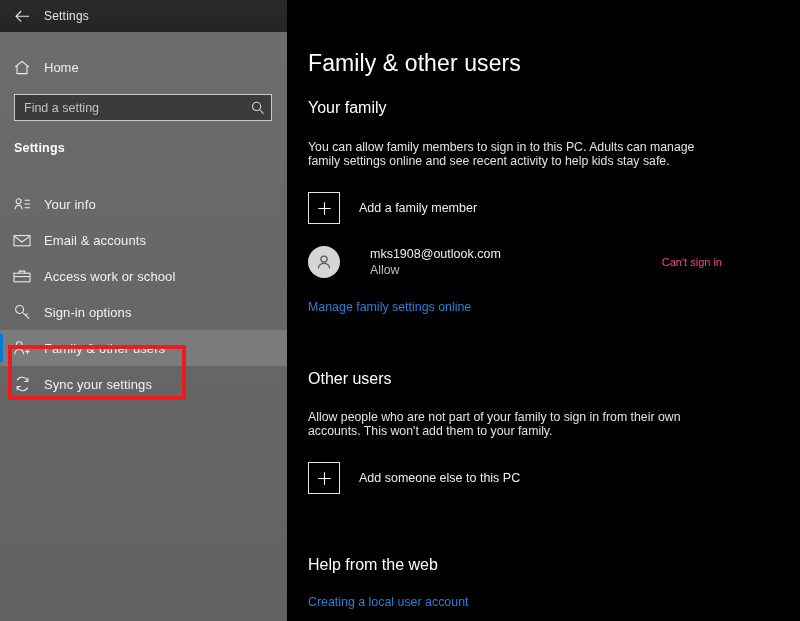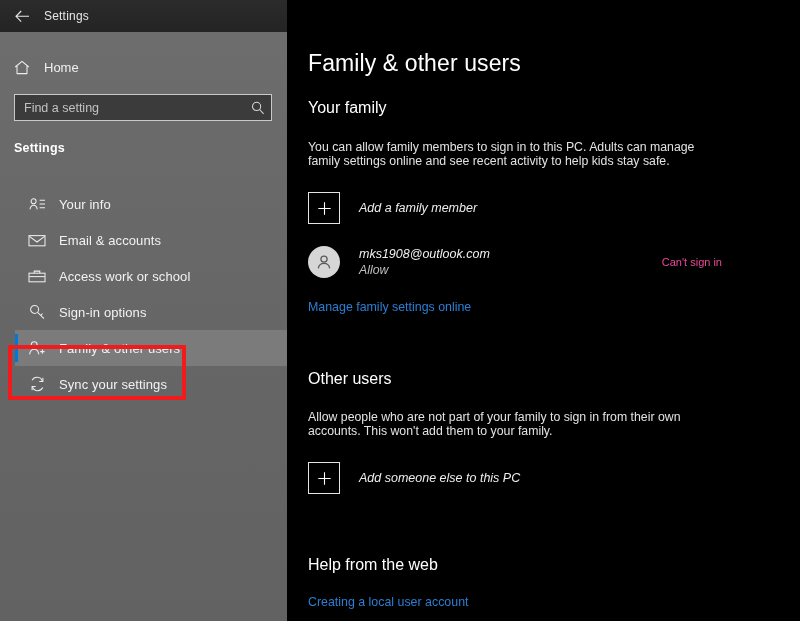--- a/index.html
+++ b/index.html
@@ -65,21 +65,21 @@
     display: flex; align-items: center; justify-content: center;
     color: #d7d7d7;
   }
 
   .section-title {
     position: absolute; left: 14px; top: 141px;
     font-size: 12.5px; font-weight: bold; color: #ffffff;
     letter-spacing: .2px;
   }
 
-  .nav-list { position: absolute; left: 15px; top: 186px; width: 323px; }
+  .nav-list { position: absolute; left: 0; top: 186px; width: 323px; }
   .nav-item {
     position: relative;
     height: 36px;
     display: flex; align-items: center;
     padding-left: 0;
   }
   .nav-item .ico {
     width: 44px; min-width: 44px;
     display: flex; align-items: center; justify-content: center;
     color: #ededed;
@@ -128,42 +128,41 @@
   .body-text {
     font-size: 12.3px; color: #e2e2e2; line-height: 14px;
     max-width: 400px;
   }
   .sec-family { position: absolute; left: 21px; top: 99px; }
   .sec-family .desc { margin-top: 23px; }
 
   .add-row {
     display: flex; align-items: center;
     margin-top: 24px;
-    font-style: italic;
   }
   .plus-box {
     width: 32px; height: 32px;
     border: 1px solid #e3e3e3;
     display: flex; align-items: center; justify-content: center;
     color: #ffffff;
   }
   .add-label { font-size: 12.5px; color: #ededed; margin-left: 19px; }
 
   .acct-row {
     display: flex; align-items: center;
     margin-top: 22px; width: 420px;
   }
   .avatar {
     width: 32px; height: 32px; border-radius: 50%;
     background: #d6d6d6;
     display: flex; align-items: center; justify-content: center;
     color: #5a5a5a;
     flex: 0 0 32px;
   }
-  .acct-texts { margin-left: 19px; font-style: italic; }
+  .acct-texts { margin-left: 30px; }
   .acct-name { font-size: 12.5px; color: #f0f0f0; line-height: 16px; }
   .acct-role { font-size: 12.3px; color: #bfbfbf; line-height: 16px; }
   .acct-status {
     margin-left: auto; font-size: 11px; color: #ec4899;
     padding-right: 6px;
   }
 
   .link {
     font-size: 12.4px; color: #2a7fd4; text-decoration: none;
     display: inline-block;

